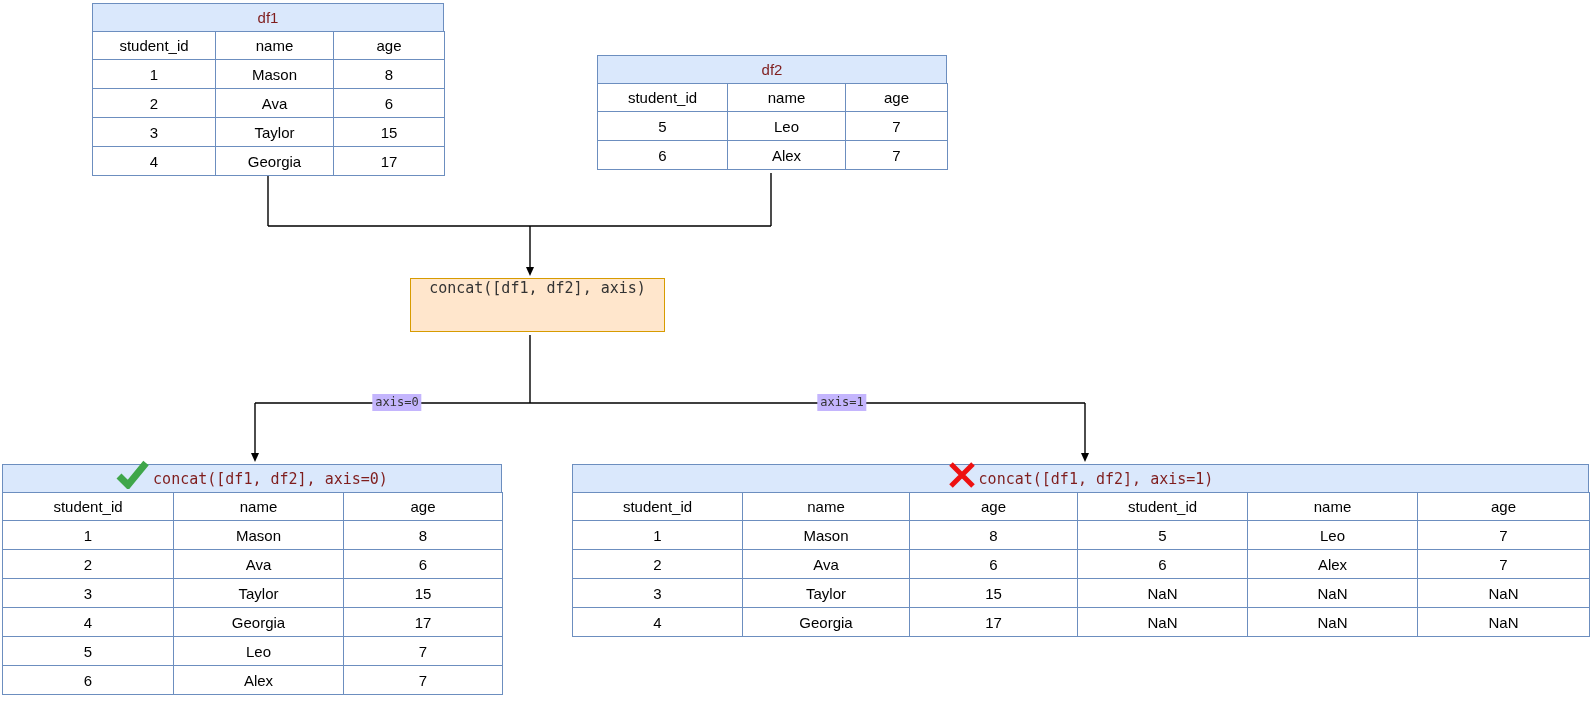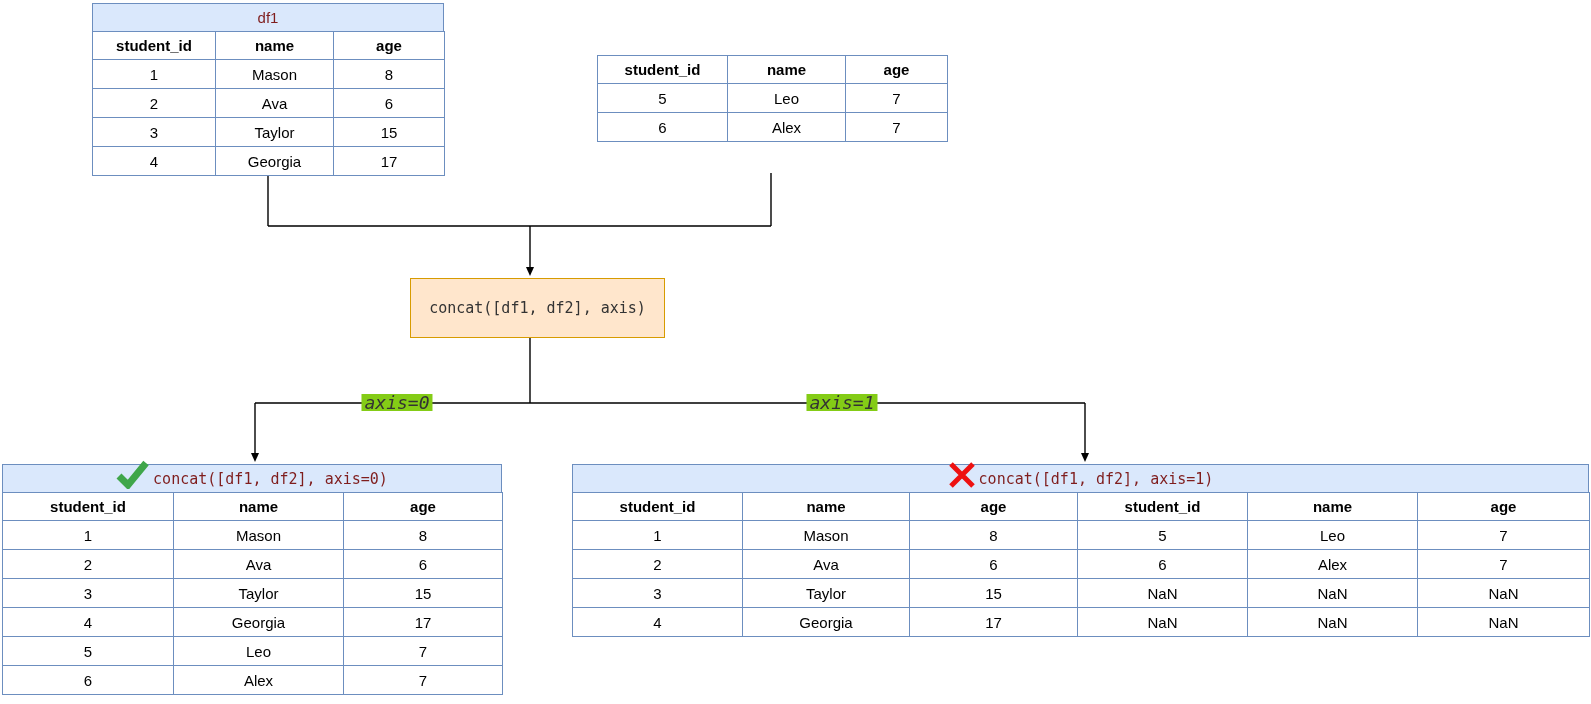--- a/index.html
+++ b/index.html
@@ -16,38 +16,38 @@
     box-sizing:border-box; height:28px;
     display:flex; align-items:center; justify-content:center;
     background:#dae8fc; border:1px solid #6c8ebf; border-bottom:none;
     font-size:15px; color:#7f1d1d;
   }
   .dtable table { border-collapse:collapse; width:100%; table-layout:fixed; }
   .dtable th, .dtable td {
     border:1px solid #6c8ebf; text-align:center; vertical-align:middle;
     font-size:15px; color:#000; padding:0; overflow:hidden; background:#fff;
   }
-  .dtable th { height:27px; font-weight:bold; }
+  .dtable th { height:27px; font-weight:normal; }
   .dtable td { height:28px; font-weight:normal; }
 
   .mono { font-family:"DejaVu Sans Mono","Liberation Mono",monospace; }
 
   
   .opbox {
-    position:absolute; left:410px; top:278px; width:255px; height:60px;
+    position:absolute; left:410px; top:278px; width:255px; height:54px;
     box-sizing:border-box; background:#ffe6cc; border:1px solid #d79b00;
-    display:flex; align-items:center; justify-content:center;
+    display:flex; align-items:flex-start; justify-content:center;
     font-size:15px; color:#333; z-index:2;
   }
 
   
   .axis-label {
     position:absolute; top:394px; transform:translateX(-50%);
-    background:#84cc16; padding:0 3px; font-size:18px; color:#333;
-    z-index:3; line-height:17px;font-style:italic;
+    background:#c4b5fd; padding:0 3px; font-size:12px; color:#333;
+    z-index:3; line-height:17px;
   }
 
   
   .sicon { display:inline-flex; margin-right:3px; position:relative; }
   .sicon.check { margin-top:-10px; }
   .sicon.cross { margin-top:-8px; }
 </style>
 </head>
 <body>
 
@@ -106,20 +106,23 @@
               <td>4</td>
               <td>Georgia</td>
               <td>17</td>
             </tr>
           </tbody>
         </table>
       </div>
   </div>
 
   <div class="dtable" style="left:597px; top:55px; width:350px;">
+    <div class="ttitle">
+      <span>df2</span>
+    </div>
     <div>
         <table>
           <colgroup>
             <col style="width: 130px;">
             <col style="width: 118px;">
             <col style="width: 102px;">
           </colgroup>
           <thead>
             <tr>
               <th>student_id</th>

